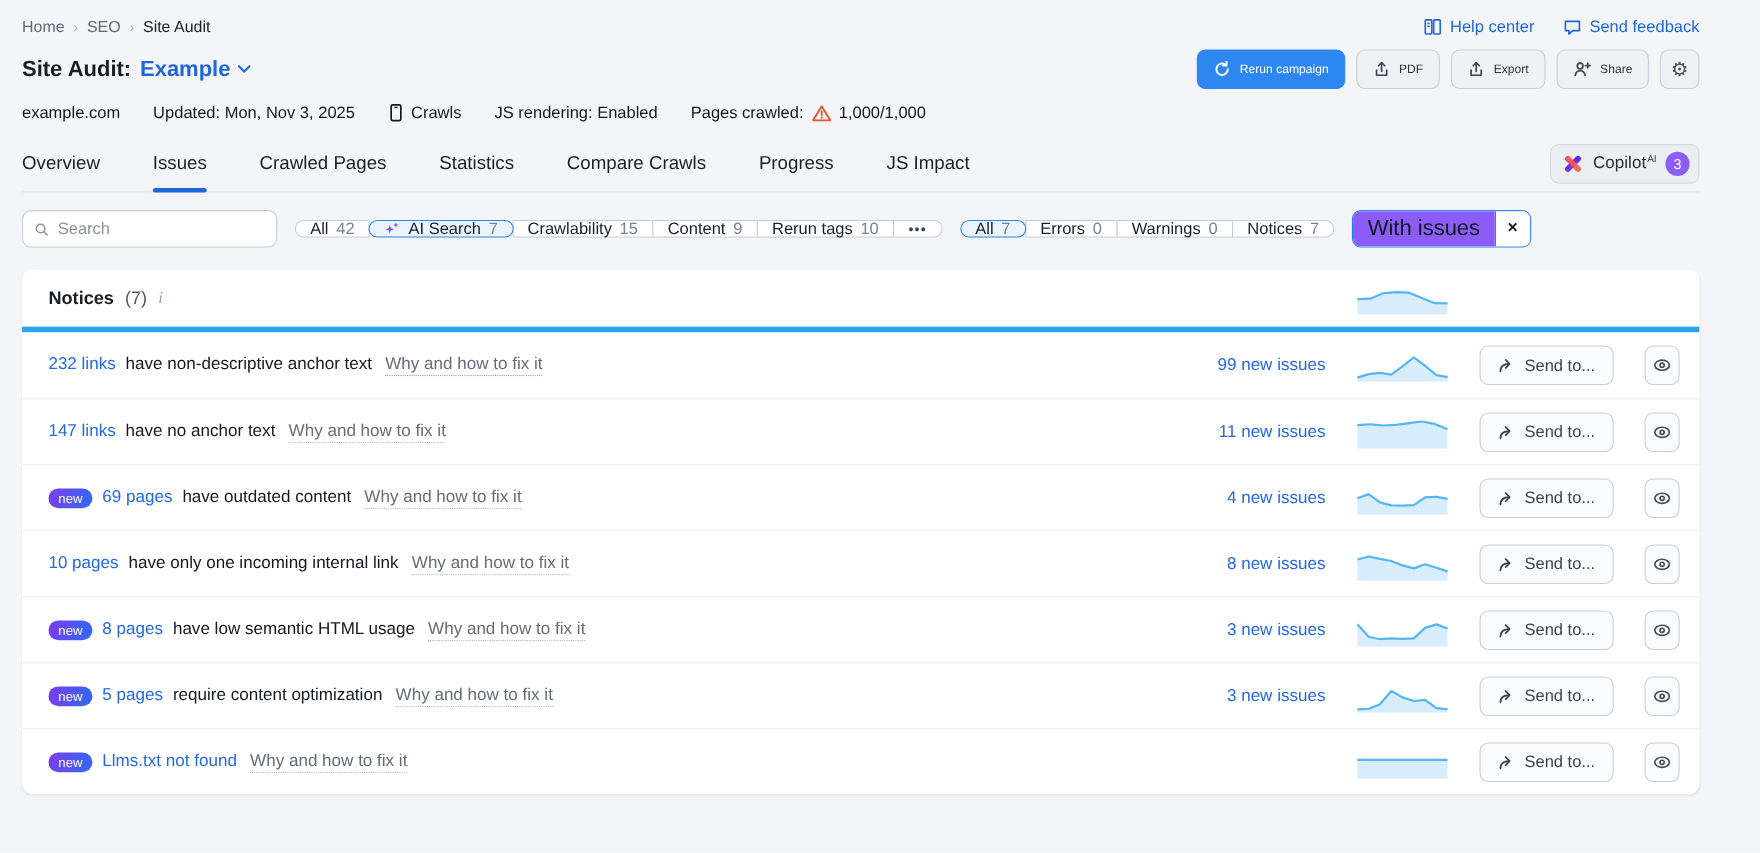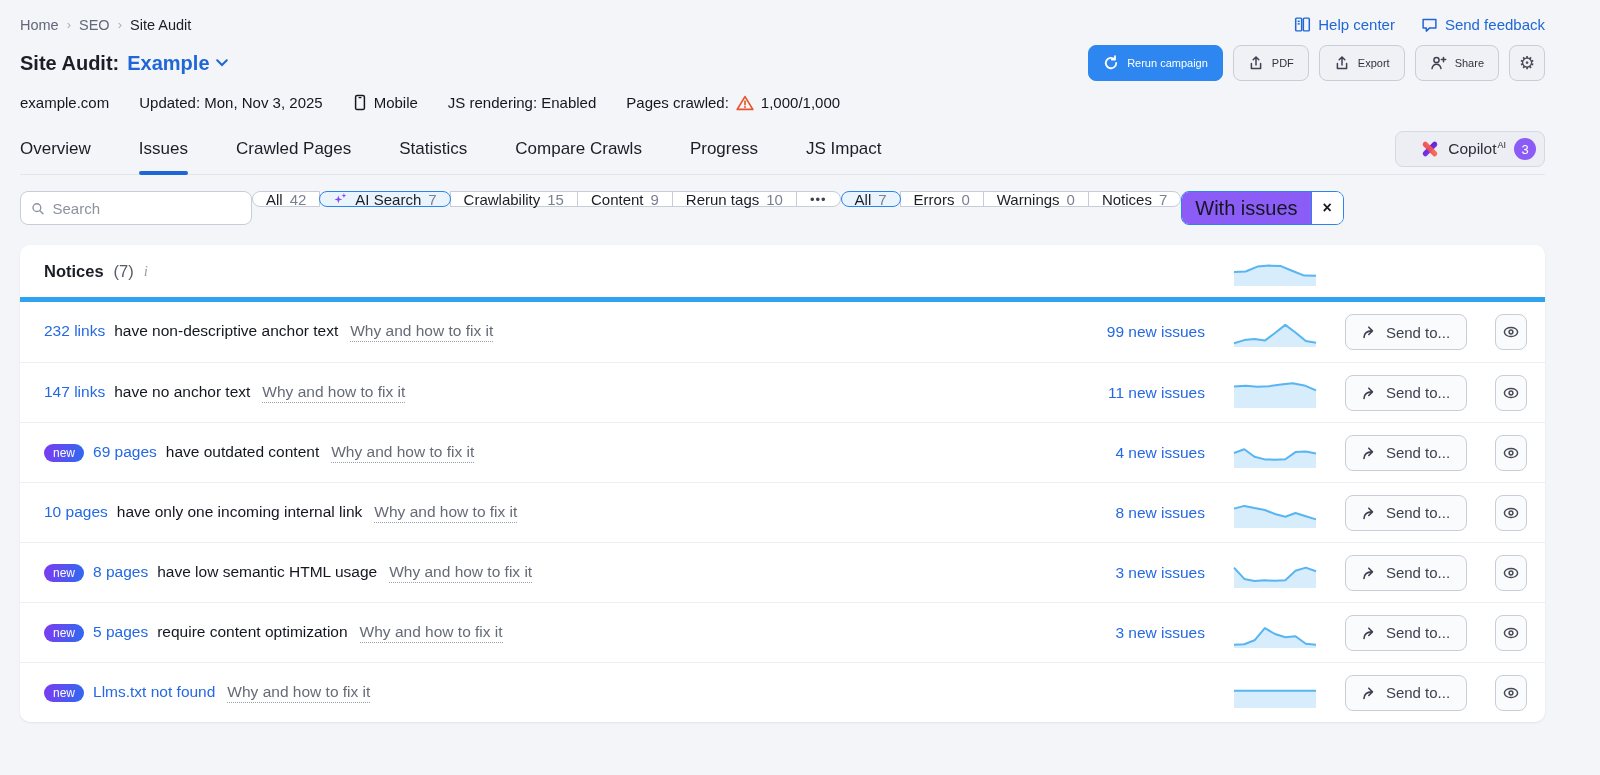--- a/index.html
+++ b/index.html
@@ -37,27 +37,27 @@
 
   
   .tabswrap { position:relative; margin-top:16px; border-bottom:1px solid #e2e5ec; }
   .tabs { display:flex; gap:48px; }
   .tab { font-size:17px; color:#1b1e27; padding:12px 0 15px; cursor:pointer; position:relative; }
   .tab.active { font-weight:500; }
   .tab.active::after { content:""; position:absolute; left:0; right:0; bottom:-1px; height:4px;
                        background:#1f66d6; border-radius:3px; }
   .copilot-btn { position:absolute; right:0; top:4px; display:flex; align-items:center; gap:8px;
                  background:#eceef3; border:1px solid #d5d9e1; border-radius:8px; height:36px;
-                 padding:0 8px 0 24px; cursor:pointer; font-size:15.5px; color:#2a2e38; }
+                 padding:0 8px 0 10px; cursor:pointer; font-size:15.5px; color:#2a2e38; }
   .copilot-btn sup { font-size:9px; margin-left:1px; }
   .copilot-badge { width:22px; height:22px; border-radius:50%; background:#8b5cf6; color:#fff;
                    font-size:13px; display:flex; align-items:center; justify-content:center; }
 
   
-  .filterbar { display:flex; margin-top:16px; }
+  .filterbar { display:flex; align-items:center; gap:16px; margin-top:16px; }
   .searchbox { display:flex; align-items:center; gap:8px; width:232px; height:34px; background:#fff;
                border:1px solid #c6ccd8; border-radius:8px; padding:0 10px; }
   .searchbox input { border:none; outline:none; font-size:15px; width:100%; font-family:inherit; color:#1b1e27; }
   .searchbox input::placeholder { color:#8b919e; }
 
   .chipgroup { display:flex; }
   .chip { display:flex; align-items:center; gap:7px; height:16px; padding:0 13px; background:#fff;
           border:1px solid #c6ccd8; font-size:15px; cursor:pointer; margin-left:-1px; position:relative; }
   .chipgroup .chip:first-child { border-radius:8px 0 0 8px; margin-left:0; }
   .chipgroup .chip:last-child { border-radius:0 8px 8px 0; }
@@ -192,21 +192,21 @@
   </div>
 
   <div class="metabar">
     <span class="metaitem">example.com</span>
     <span class="metaitem">Updated: Mon, Nov 3, 2025</span>
     <span class="metaitem">
       <svg width="14" height="17" viewBox="0 0 14 17">
           <rect x="2.6" y="1.4" width="8.8" height="14.2" rx="1.6" fill="none" stroke="#14171f" stroke-width="1.5"></rect>
           <line x1="5.6" y1="3.6" x2="8.4" y2="3.6" stroke="#14171f" stroke-width="1.3"></line>
         </svg>
-      <span>Mobile</span>
+      <span>Crawls</span>
     </span>
     <span class="metaitem">JS rendering: Enabled</span>
     <span class="metaitem">
       <span>Pages crawled:</span>
       <span class="warn-icon">
         <svg width="18" height="16" viewBox="0 0 18 16">
             <path d="M9 1.6L16.8 14.4H1.2z" fill="none" stroke="#e8552e" stroke-width="1.7" stroke-linejoin="round"></path>
             <line x1="9" y1="6" x2="9" y2="9.6" stroke="#e8552e" stroke-width="1.7" stroke-linecap="round"></line>
             <circle cx="9" cy="12" r="1" fill="#e8552e"></circle>
           </svg>

